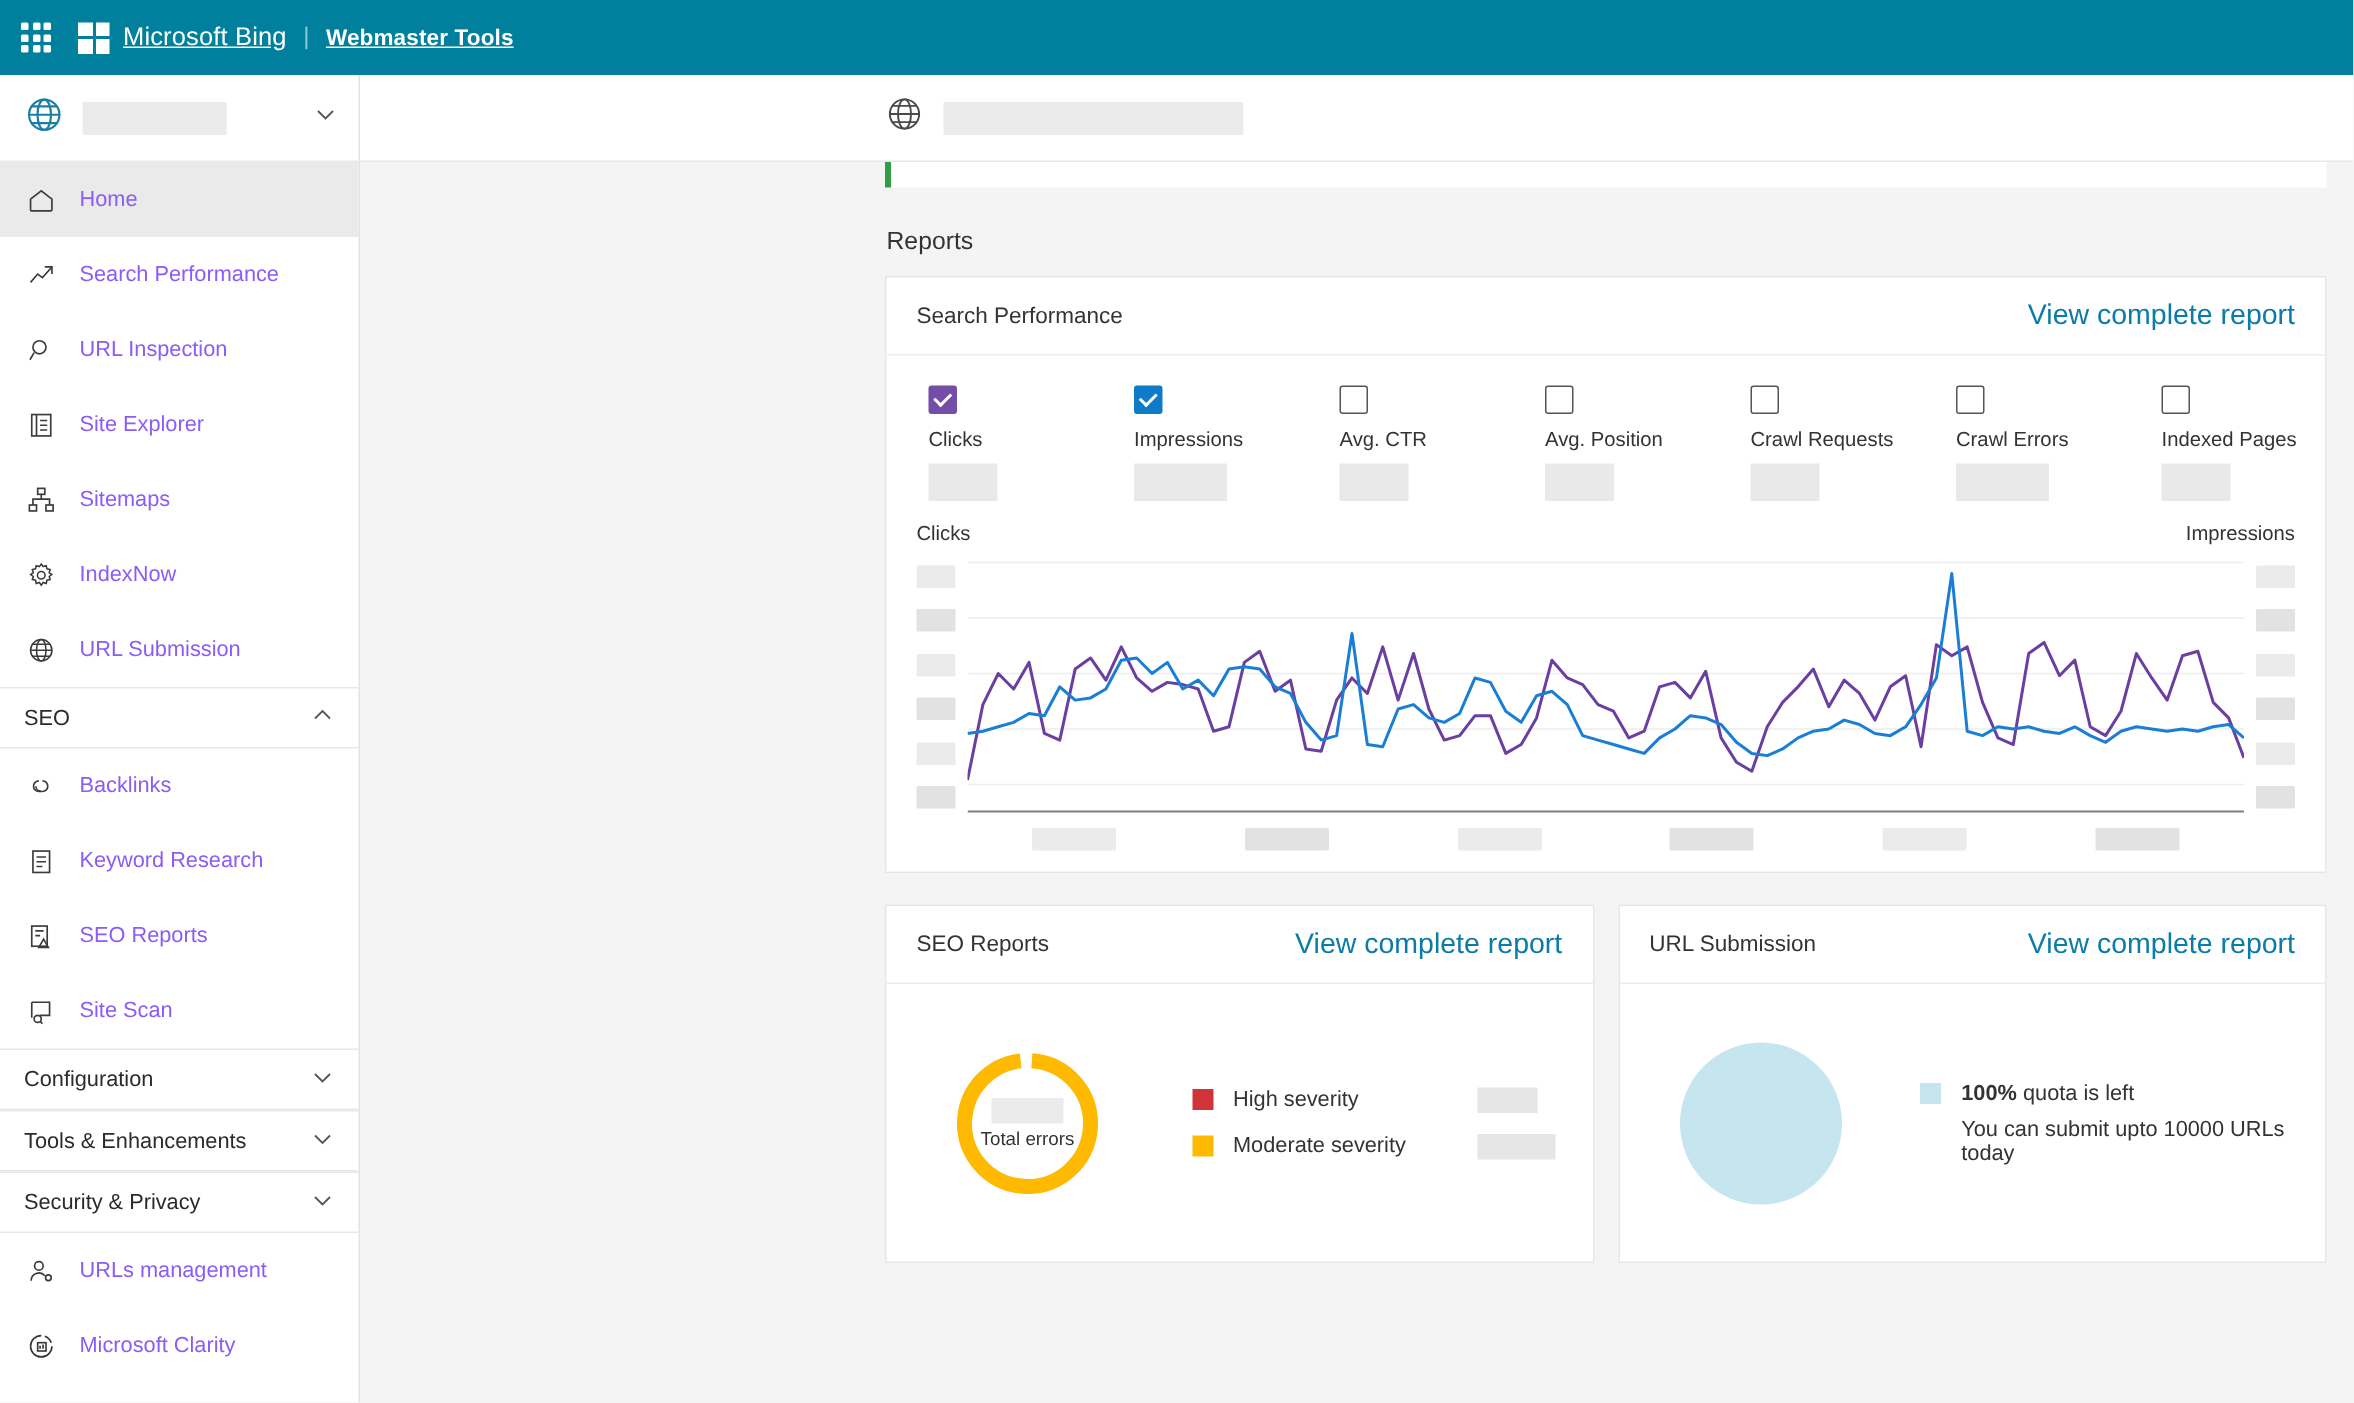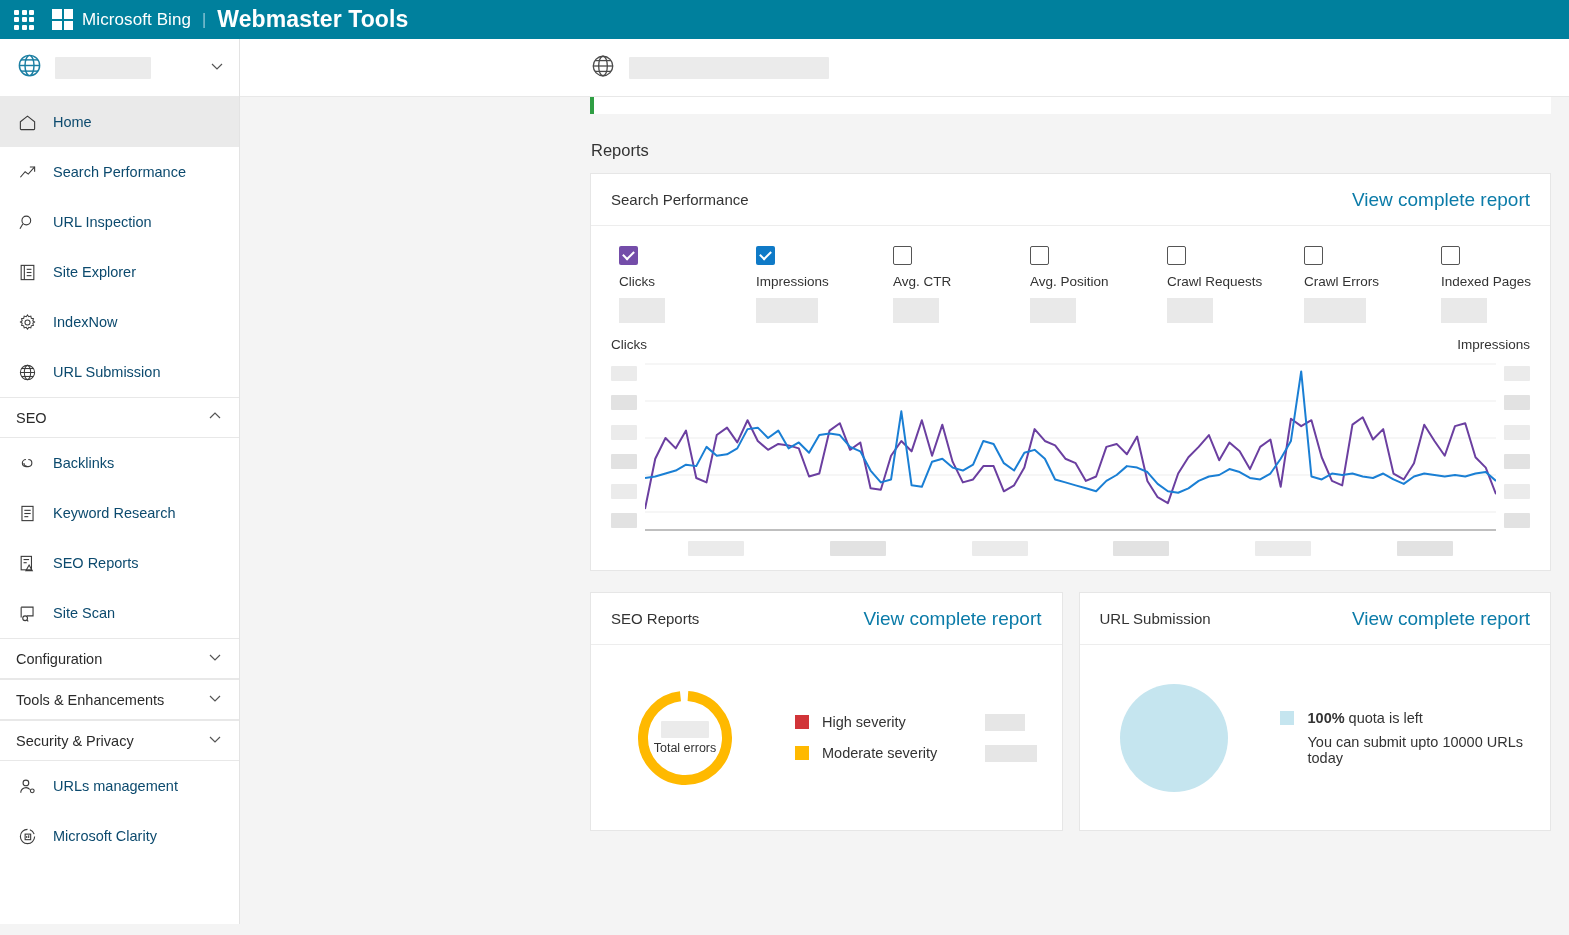--- a/index.html
+++ b/index.html
@@ -4,56 +4,56 @@
 <style>
   * { box-sizing: border-box; margin: 0; padding: 0; }
   html, body {
     width: 1569px; height: 935px;
     font-family: "Liberation Sans", sans-serif;
     background: #f4f4f4; overflow: hidden;
   }
 
   
   .topbar {
-    height: 39px; background: #00809d;
+    height: 50px; background: #00809d;
     display: flex; align-items: center; padding: 0 0 0 14px;
-    color: #ffffff; position: relative; z-index: 20;
+    color: #ffffff; position: relative; z-index: 20; text-decoration: underline;
   }
   .waffle { width: 20px; height: 20px; display: grid;
     grid-template-columns: repeat(3,1fr); grid-template-rows: repeat(3,1fr);
     gap: 2.5px; cursor: pointer; margin-right: 18px; }
   .waffle i { background: #ffffff; border-radius: 1px; display: block; }
   .bing-logo { width: 21px; height: 21px; display: grid;
     grid-template-columns: repeat(2,1fr); grid-template-rows: repeat(2,1fr);
     gap: 2px; margin-right: 9px; }
   .bing-logo i { background: #ffffff; display: block; }
   .brand-text { font-size: 17px; font-weight: 400; letter-spacing: .1px; }
   .brand-sep { margin: 0 11px; color: #8fc7d6; font-size: 16px; font-weight: 300; }
-  .brand-sub { font-size: 23px; font-weight: 600; letter-spacing: .1px; }
+  .brand-sub { font-size: 15px; font-weight: 600; letter-spacing: .1px; }
 
   
   .body-wrap { display: flex; height: 885px; }
 
   
   .sidebar {
     width: 240px; background: #ffffff; border-right: 1px solid #e3e3e3;
     flex: 0 0 240px; overflow: hidden;
   }
   .site-picker {
     height: 58px; display: flex; align-items: center; padding: 0 14px 0 16px;
     border-bottom: 1px solid #eaeaea; cursor: pointer; gap: 12px;
   }
   .redact { background: #ebebeb; display: inline-block; border-radius: 1px; }
   .redact.alt { background: #e2e2e2; }
   .site-picker .redact { height: 22px; width: 96px; flex: 0 0 96px; }
   .site-picker .chev { margin-left: auto; color: #666; }
 
   .nav-item {
     height: 50px; display: flex; align-items: center; gap: 15px;
-    padding: 0 16px; cursor: pointer; font-size: 14.5px; color: #0c4a6e;
+    padding: 0 16px; cursor: pointer; font-size: 14.5px; color: #8b5cf6;
   }
   .nav-item.active { background: #eaeaea; }
   .nav-ico { width: 22px; height: 22px; flex: 0 0 22px; display: flex;
     align-items: center; justify-content: center; color: #3b3b3b; }
 
   .nav-group {
     height: 41px; display: flex; align-items: center; padding: 16px 16px;
     cursor: pointer; font-size: 14.5px; color: #2b2b2b;
     border-top: 1px solid #e8e8e8; border-bottom: 1px solid #e8e8e8;
   }
@@ -234,20 +234,31 @@
             <line x1="11" y1="12" x2="17" y2="12"></line>
           <line x1="11" y1="16" x2="17" y2="16"></line>
             <line x1="8" y1="12" x2="8" y2="12"></line>
           <line x1="8" y1="16" x2="8" y2="16"></line>
             <line x1="8" y1="3" x2="8" y2="21"></line>
           </svg>
       </span>
       <span>Site Explorer</span>
     </div>
 
+    <div class="nav-item">
+      <span class="nav-ico">
+        <svg width="19" height="19" viewBox="0 0 24 24" fill="none" stroke="#3b3b3b" stroke-width="1.4">
+          <rect x="9" y="2" width="6" height="5"></rect>
+            <rect x="2" y="16" width="6" height="5"></rect>
+          <rect x="16" y="16" width="6" height="5"></rect>
+            <path d="M12 7 v4 M5 16 v-5 h14 v5"></path>
+          </svg>
+      </span>
+      <span>Sitemaps</span>
+    </div>
 
     <div class="nav-item">
       <span class="nav-ico">
         <svg width="19" height="19" viewBox="0 0 24 24" fill="none" stroke="#3b3b3b" stroke-width="1.3">
           <circle cx="12" cy="12" r="3.2"></circle>
           <path d="M12 2.5 l1.6 2.2 2.6-.8 .6 2.7 2.7 .6 -.8 2.6 2.2 1.6 -2.2 1.6 .8 2.6 -2.7 .6 -.6 2.7 -2.6-.8 -1.6 2.2 -1.6-2.2 -2.6 .8 -.6-2.7 -2.7-.6 .8-2.6 -2.2-1.6 2.2-1.6 -.8-2.6 2.7-.6 .6-2.7 2.6 .8 Z"></path>
           </svg>
       </span>
       <span>IndexNow</span>
     </div>

